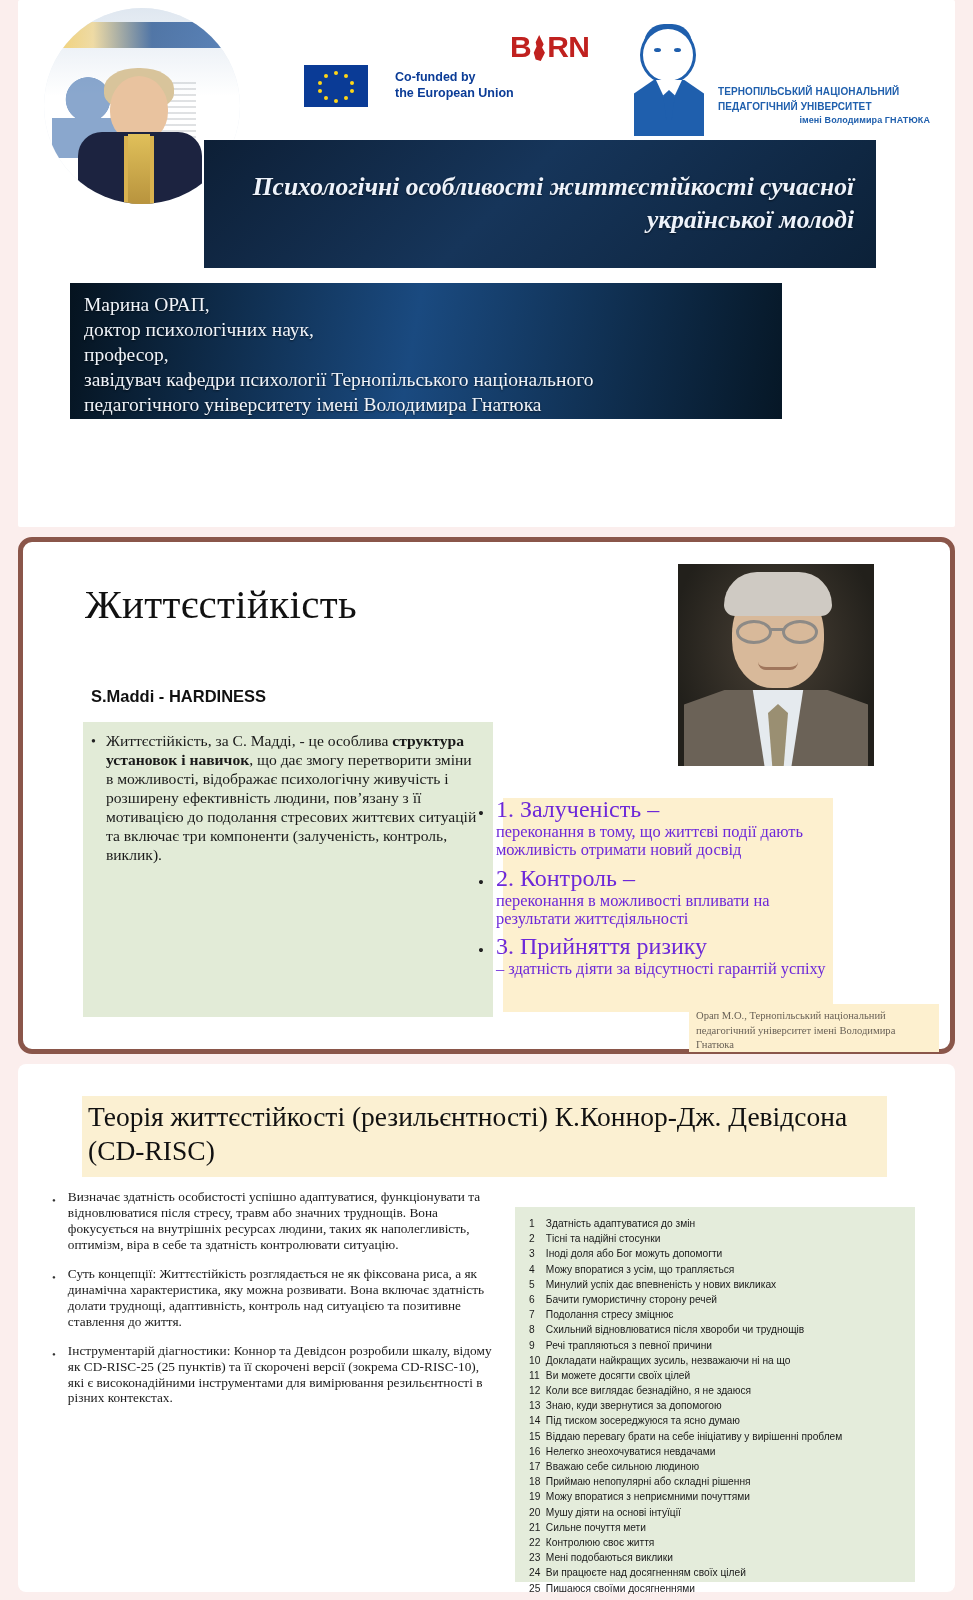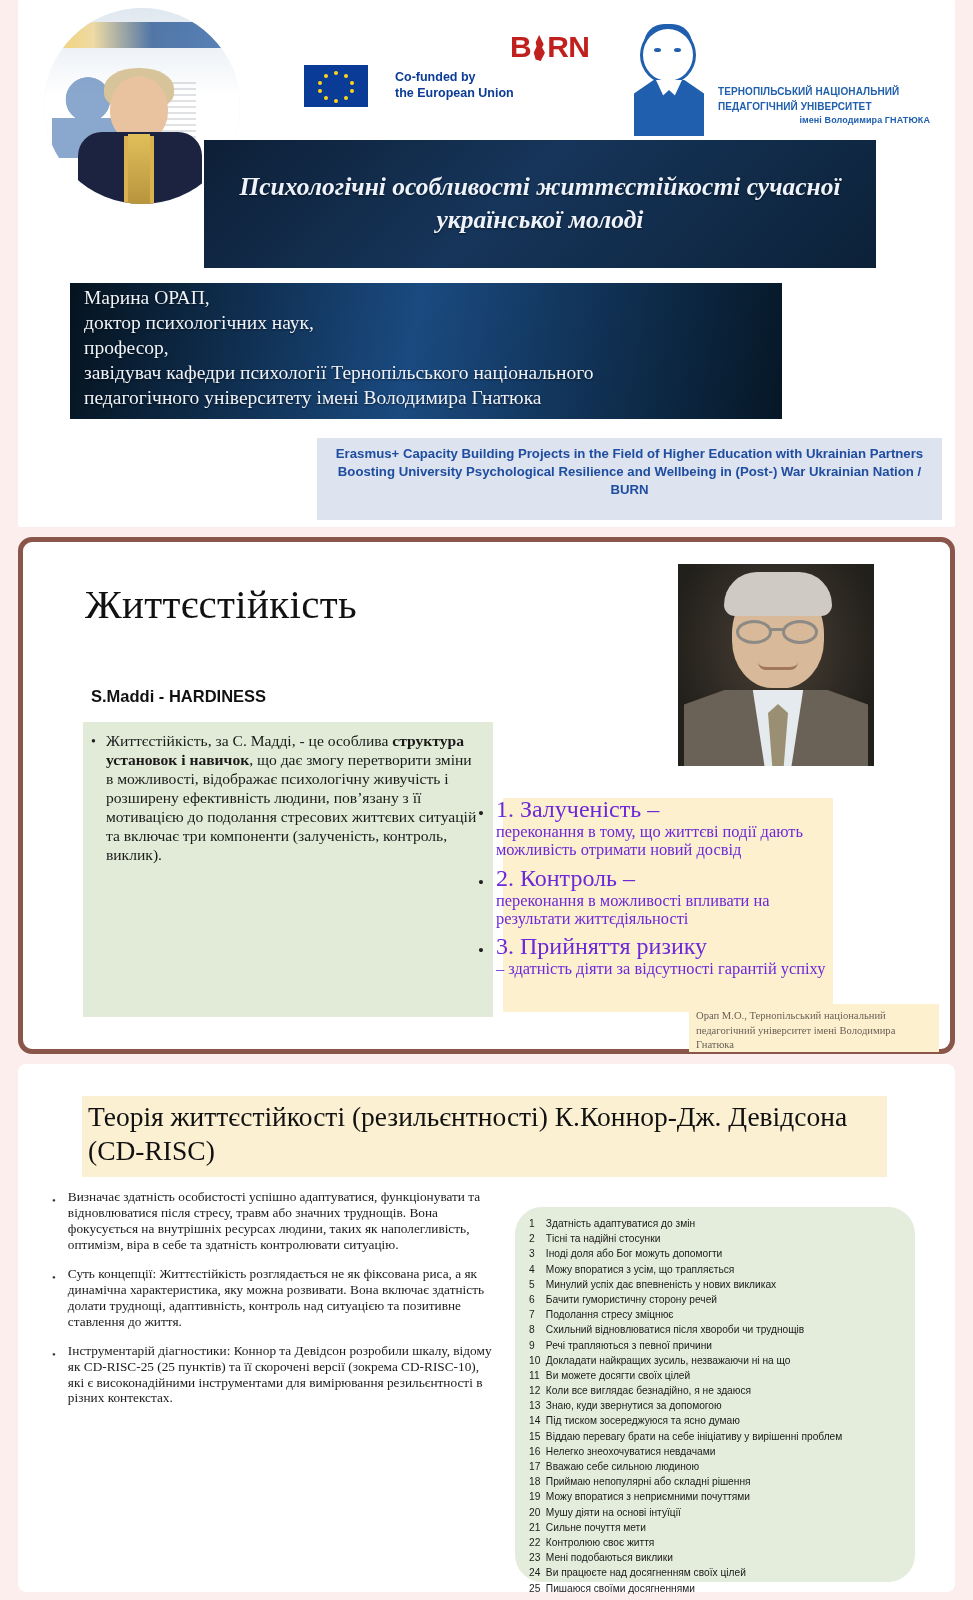--- a/index.html
+++ b/index.html
@@ -74,33 +74,33 @@
      font-weight:bold; font-size:58px; color:#1f5fad; letter-spacing:1px; line-height:1; }
   .tnpu-sub { position:absolute; left:88px; top:66px; width:212px; font-family:"Liberation Sans", sans-serif;
      font-size:10px; font-weight:bold; color:#1f5fad; line-height:1.5; letter-spacing:.1px; }
   .tnpu-sub .last { font-size:9px; text-align:right; display:block; }
 
   .s1-title {
     position:absolute; left:186px; top:140px; width:672px; height:128px;
     background: linear-gradient(135deg,#0d1f36 0%, #16355a 45%, #0c2138 100%);
     color:#eef3fb;
     display:flex; align-items:center; justify-content:center;
-    text-align:center;
+    text-align:right;
     font-family:"Liberation Serif", serif;
     font-style: italic; font-weight:bold; font-size:25.5px; line-height:1.28;
     padding: 4px 22px;
     text-shadow: 0 1px 2px rgba(0,0,0,.55);
   }
   .s1-author {
     position:absolute; left:52px; top:283px; width:712px; height:136px;
     background: linear-gradient(100deg,#05131f 0%, #1a4a80 48%, #061726 100%);
     color:#f0f4fa;
     font-family:"Liberation Serif", serif;
     font-size:19.5px; line-height:1.28;
-    padding: 3px 14px;
+    padding: 10px 14px;
     text-shadow: 0 1px 2px rgba(0,0,0,.6);
   }
   .s1-erasmus {
     position:absolute; left:299px; top:438px; width:625px; height:82px;
     background:#dde3ef;
     color:#1f4ea0;
     font-family:"Liberation Sans", sans-serif;
     font-weight:bold; font-size:13.2px; line-height:1.36;
     text-align:center;
     padding:7px 10px;
@@ -183,21 +183,20 @@
   }
   .s3-left { position:absolute; left:34px; top:125px; width:440px; }
   .s3-bullet { display:flex; gap:12px; margin-bottom:13px; }
   .s3-bullet .dot { font-size:11px; line-height:1.2; padding-top:5px; color:#333; }
   .s3-bullet p { margin:0; font-family:"Liberation Serif", serif; font-size:13.3px; line-height:1.2; color:#1a1a1a; }
 
   .s3-greenlist {
     position:absolute; left:497px; top:143px; width:400px; height:375px;
     background:#e4ecdb;
     padding:9px 0 0 14px;
-    border-radius:27px;
   }
   .s3-greenlist .row {
     font-family:"Liberation Sans", sans-serif;
     font-size:10.2px; line-height:1.49; color:#1a1a1a; white-space:nowrap;
   }
   .s3-greenlist .num { display:inline-block; min-width:14px; }
 </style>
 </head>
 <body>
 
@@ -258,22 +257,20 @@
   </div>
 
   <div class="s1-title">Психологічні особливості життєстійкості сучасної української молоді</div>
 
   <div class="s1-author" style="white-space:pre-line">Марина ОРАП,
 доктор психологічних наук,
 професор,
 завідувач кафедри психології Тернопільського національного
 педагогічного університету імені Володимира Гнатюка</div>
 
-  <div class="s1-erasmus" style="white-space:pre-line">Erasmus+ Capacity Building Projects in the Field of Higher Education with Ukrainian Partners
-Boosting University Psychological Resilience and Wellbeing in (Post-) War Ukrainian Nation /  BURN</div>
 </div>
 
 <div class="slide2">
 
   <div class="s2-heading">Життєстійкість</div>
   <div class="s2-sub">S.Maddi - HARDINESS</div>
 
   <div class="s2-photo">
     <div class="bg"></div>
     <div class="suit"></div>

